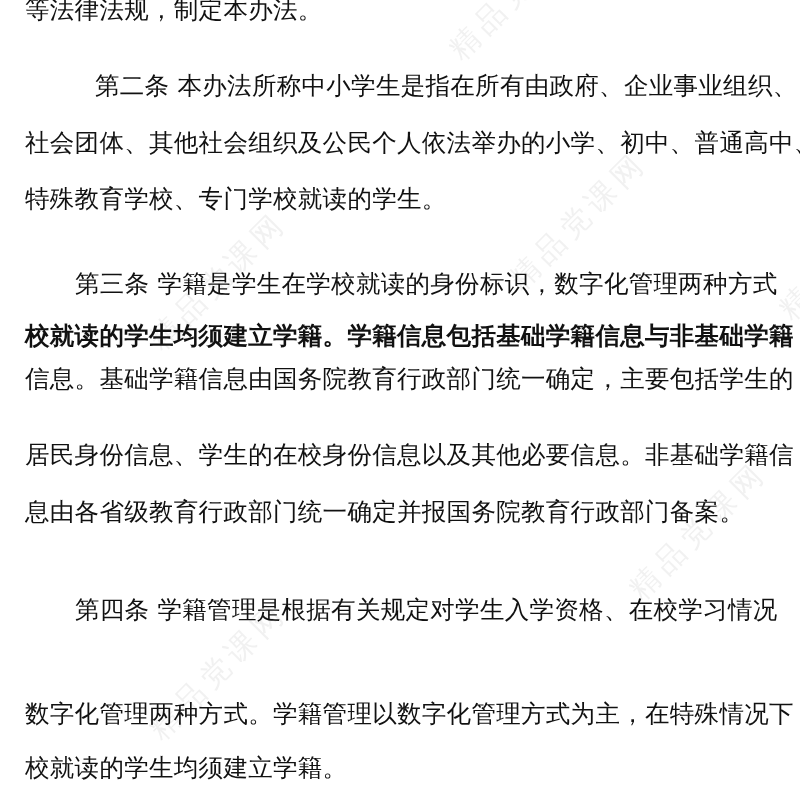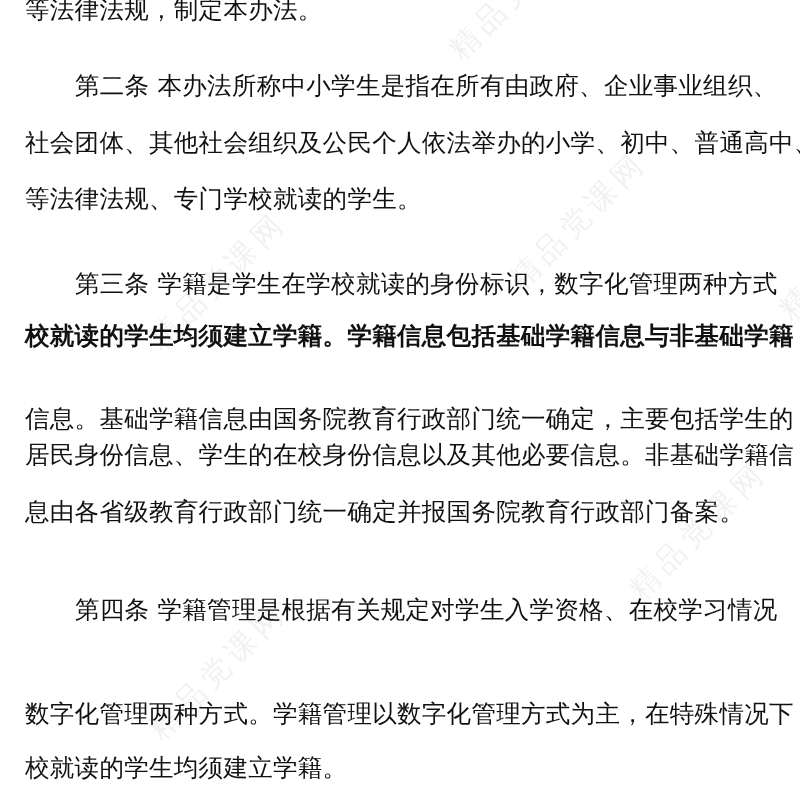--- a/index.html
+++ b/index.html
@@ -55,26 +55,26 @@
     <div class="watermark" style="left:140px;top:330px;">精品党课网</div>
     <div class="watermark" style="left:500px;top:270px;">精品党课网</div>
     <div class="watermark" style="left:620px;top:580px;">精品党课网</div>
     <div class="watermark" style="left:140px;top:720px;">精品党课网</div>
     <div class="watermark" style="left:440px;top:40px;">精品党课网</div>
     <div class="watermark" style="left:770px;top:300px;">精品党课网</div>
   </div>
 
   <div class="line" style="top:-6px;">等法律法规，制定本办法。</div>
 
-  <div class="line indent" style="top:70px;">第二条  本办法所称中小学生是指在所有由政府、企业事业组织、</div>
+  <div class="line indent" style="top:70px;margin-left:20px;">第二条  本办法所称中小学生是指在所有由政府、企业事业组织、</div>
   <div class="line" style="top:127px;">社会团体、其他社会组织及公民个人依法举办的小学、初中、普通高中、</div>
-  <div class="line" style="top:183px;">等法律法规、专门学校就读的学生。</div>
+  <div class="line" style="top:183px;">特殊教育学校、专门学校就读的学生。</div>
 
   <div class="line indent" style="top:268px;">第三条  学籍是学生在学校就读的身份标识，数字化管理两种方式</div>
   <div class="line" style="top:320px;font-weight:bold;">校就读的学生均须建立学籍。学籍信息包括基础学籍信息与非基础学籍</div>
-  <div class="line" style="top:403px;">信息。基础学籍信息由国务院教育行政部门统一确定，主要包括学生的</div>
+  <div class="line" style="top:363px;">信息。基础学籍信息由国务院教育行政部门统一确定，主要包括学生的</div>
   <div class="line" style="top:439px;text-align:center;">居民身份信息、学生的在校身份信息以及其他必要信息。非基础学籍信</div>
   <div class="line" style="top:496px;">息由各省级教育行政部门统一确定并报国务院教育行政部门备案。</div>
 
   <div class="line indent" style="top:594px;">第四条  学籍管理是根据有关规定对学生入学资格、在校学习情况</div>
   <div class="line" style="top:698px;">数字化管理两种方式。学籍管理以数字化管理方式为主，在特殊情况下</div>
   <div class="line" style="top:752px;">校就读的学生均须建立学籍。</div>
 </div>
 
 </body></html>

